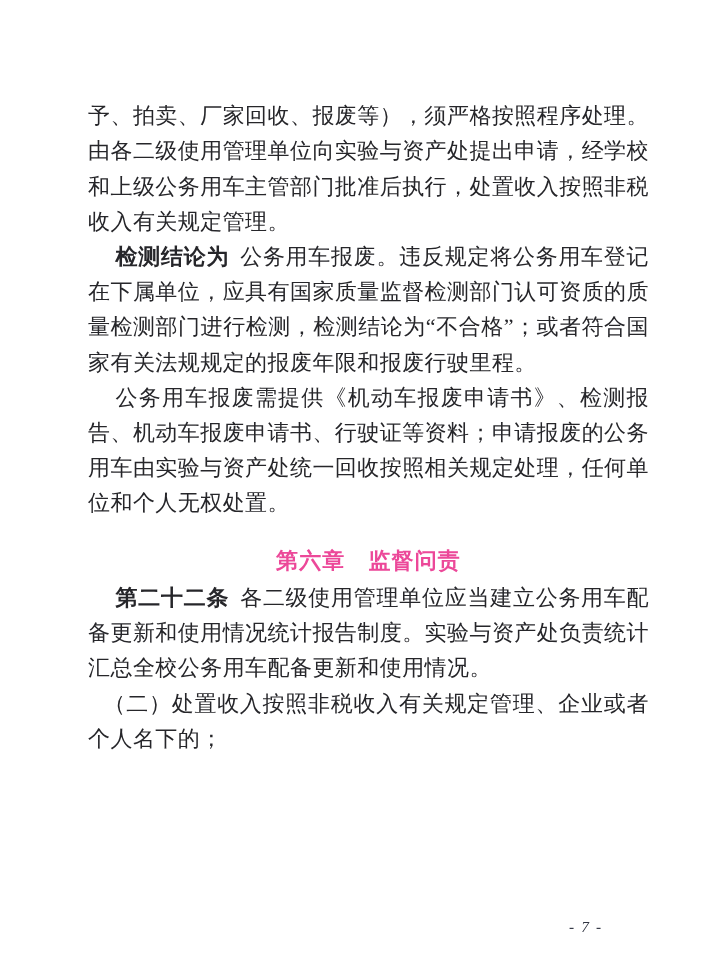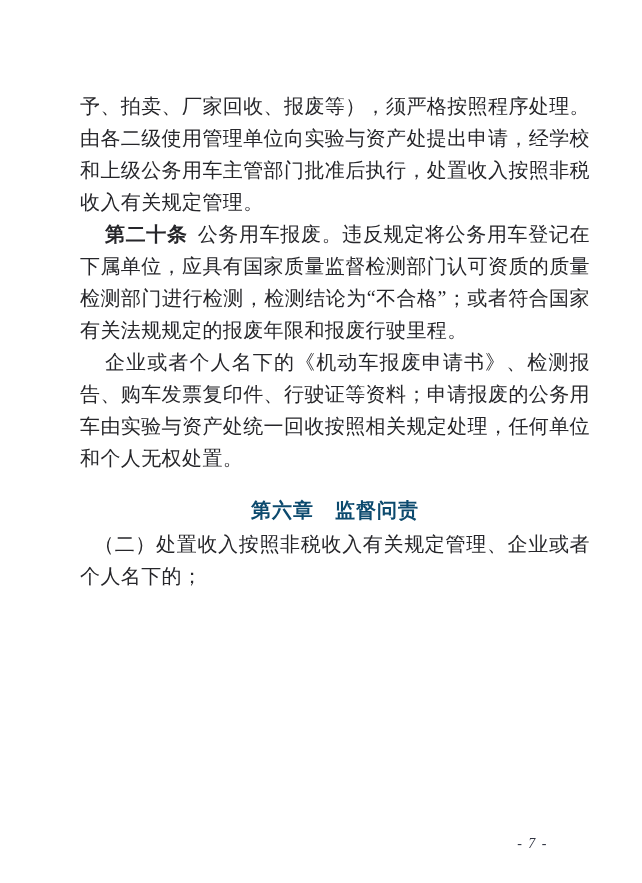--- a/index.html
+++ b/index.html
@@ -49,21 +49,21 @@
   .chapter {
     margin: 20px 0 2px 0;
     padding: 0;
     text-align: center;
     text-indent: 0;
     font-size: 20px;
     line-height: 32px;
     font-weight: bold;
     font-family: "Liberation Sans", "DejaVu Sans", sans-serif;
     letter-spacing: 1px;
-    color: #0c4a6e;
+    color: #ec4899;
   }
   .page-number {
     position: absolute;
     top: 835px;
     right: 92px;
     font-size: 14px;
     line-height: 18px;
     font-style: italic;
     letter-spacing: 1.5px;
     color: #2f3340;
@@ -71,27 +71,28 @@
   }
 </style>
 </head>
 <body>
 
 <div class="page">
   <div class="content">
 
     <p class="para"><span>予、拍卖、厂家回收、报废等），须严格按照程序处理。由各二级使用管理单位向实验与资产处提出申请，经学校和上级公务用车主管部门批准后执行，处置收入按照非税收入有关规定管理。</span></p>
 
-    <p class="para indent-lead"><span class="lead">第二十条</span><span>公务用车报废。违反规定将公务用车登记在下属单位，应具有国家质量监督检测部门认可资质的质量检测部门进行检测，检测结论为“不合格”；或者符合国家有关法规规定的报废年限和报废行驶里程。</span></p>
+    <p class="para indent-lead"><span class="lead">检测结论为</span><span>公务用车报废。违反规定将公务用车登记在下属单位，应具有国家质量监督检测部门认可资质的质量检测部门进行检测，检测结论为“不合格”；或者符合国家有关法规规定的报废年限和报废行驶里程。</span></p>
 
-    <p class="para indent"><span>企业或者个人名下的《机动车报废申请书》、检测报告、购车发票复印件、行驶证等资料；申请报废的公务用车由实验与资产处统一回收按照相关规定处理，任何单位和个人无权处置。</span></p>
+    <p class="para indent"><span>公务用车报废需提供《机动车报废申请书》、检测报告、机动车报废申请书、行驶证等资料；申请报废的公务用车由实验与资产处统一回收按照相关规定处理，任何单位和个人无权处置。</span></p>
 
 
     <h2 class="chapter">第六章　监督问责</h2>
 
+    <p class="para indent-lead"><span class="lead">第二十二条</span><span>各二级使用管理单位应当建立公务用车配备更新和使用情况统计报告制度。实验与资产处负责统计汇总全校公务用车配备更新和使用情况。</span></p>
 
 
 
     <p class="para item"><span>（二）处置收入按照非税收入有关规定管理、企业或者个人名下的；</span></p>
 
   </div>
 
   <div class="page-number">- 7 -</div>
 </div>
 

